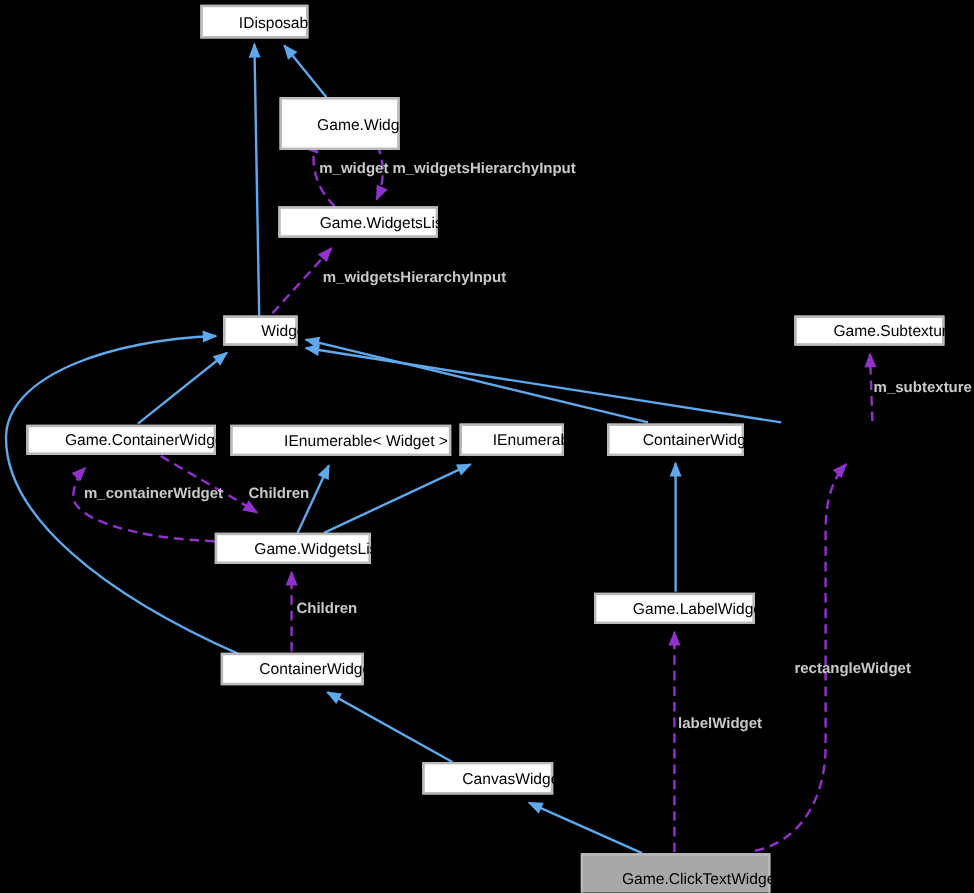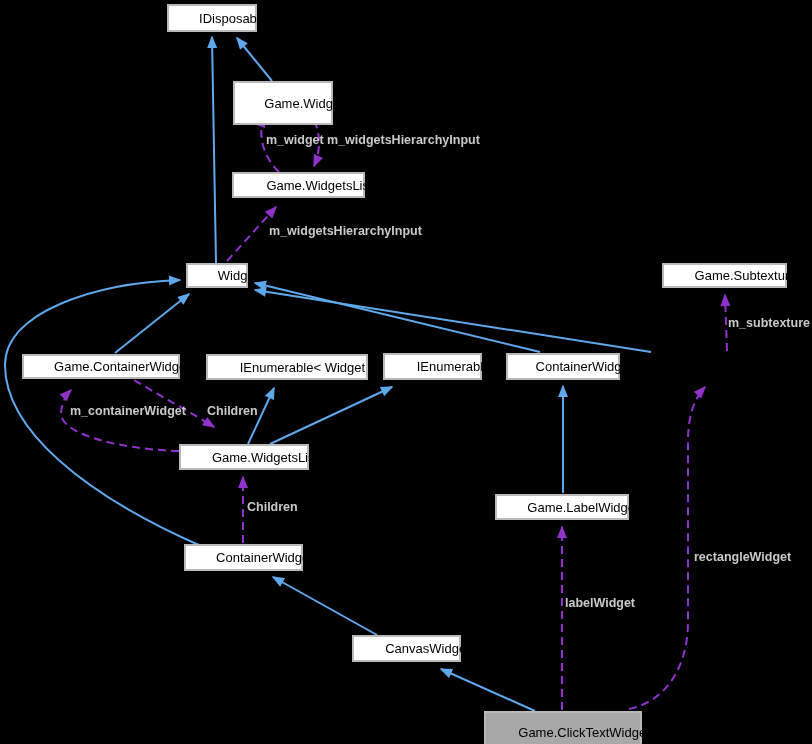--- a/index.html
+++ b/index.html
@@ -66,32 +66,32 @@
     <path class="use" d="M 629,709 C 668,701 688,664 688,622 L 688,442 C 688,416 694,399 705,387" marker-end="url(#arrow-purple)"></path>
     <path class="use" d="M 727,351 L 725,295" marker-end="url(#arrow-purple)"></path>
   </svg>
 
   <div class="node" style="left:167px;top:4px;width:90px;height:28px">IDisposable</div>
   <div class="node" style="left:233px;top:81px;width:100px;height:44px">Game.Widget</div>
   <div class="node" style="left:232px;top:172px;width:133px;height:26px">Game.WidgetsList</div>
   <div class="node" style="left:186px;top:263px;width:62px;height:25px">Widget</div>
   <div class="node" style="left:662px;top:263px;width:125px;height:25px">Game.Subtexture</div>
   <div class="node" style="left:22px;top:354px;width:158px;height:25px">Game.ContainerWidget</div>
-  <div class="node" style="left:206px;top:354px;width:162px;height:26px">IEnumerable&lt; Widget &gt;</div>
-  <div class="node" style="left:383px;top:353px;width:99px;height:27px">IEnumerable</div>
+  <div class="node" style="left:192px;top:354px;width:184px;height:26px">IEnumerable&lt; Widget &gt;</div>
+  <div class="node" style="left:383px;top:353px;width:87px;height:27px">IEnumerable</div>
   <div class="node" style="left:506px;top:353px;width:114px;height:27px">ContainerWidget</div>
   <div class="node" style="left:179px;top:444px;width:130px;height:26px">Game.WidgetsList</div>
   <div class="node" style="left:495px;top:494px;width:134px;height:26px">Game.LabelWidget</div>
   <div class="node" style="left:184px;top:544px;width:119px;height:27px">ContainerWidget</div>
   <div class="node" style="left:352px;top:635px;width:109px;height:27px">CanvasWidget</div>
   <div class="node highlight" style="left:484px;top:711px;width:158px;height:43px">Game.ClickTextWidget</div>
 
   <div class="edge-label" style="left:266px;top:133px">m_widget</div>
   <div class="edge-label" style="left:327px;top:133px">m_widgetsHierarchyInput</div>
   <div class="edge-label" style="left:269px;top:224px">m_widgetsHierarchyInput</div>
   <div class="edge-label" style="left:728px;top:316px">m_subtexture</div>
   <div class="edge-label" style="left:70px;top:404px">m_containerWidget</div>
   <div class="edge-label" style="left:207px;top:404px">Children</div>
   <div class="edge-label" style="left:247px;top:500px">Children</div>
   <div class="edge-label" style="left:565px;top:596px">labelWidget</div>
-  <div class="edge-label" style="left:694px;top:550px">rectangleWidget</div>
+  <div class="edge-label" style="left:662px;top:550px">rectangleWidget</div>
 
 </div>
 
 </body></html>

